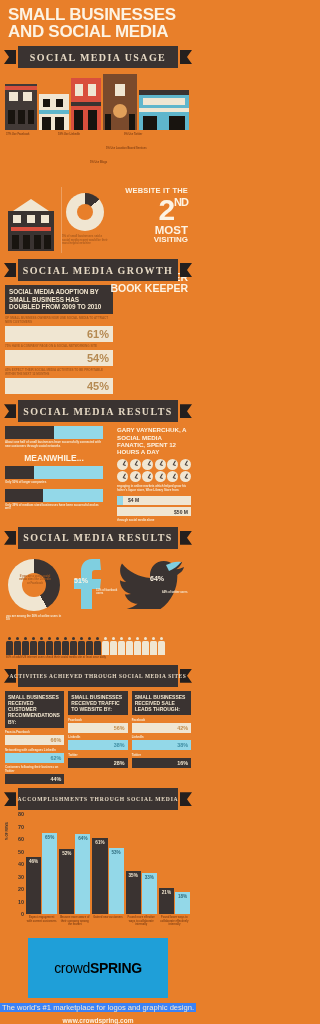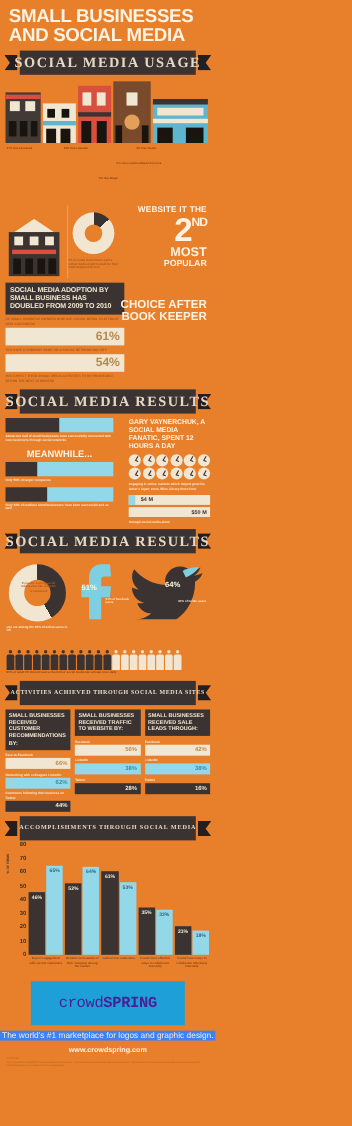--- a/index.html
+++ b/index.html
@@ -28,21 +28,21 @@
     margin: 6px 4px;
     height: 18px;
     display: flex; align-items: center; justify-content: center;
   }
   .ribbon .rib-center {
     position: absolute; left: 14px; right: 14px; top: -2px; bottom: -2px;
     background: #3a3331;
   }
   .ribbon .rib-txt {
     position: relative; z-index: 3;
-    color: #e6d9c4; font-size: 13px; letter-spacing: 1.4px;
+    color: #e6d9c4; font-size: 10px; letter-spacing: 1.4px;
     font-family: "Liberation Serif", serif; font-weight: bold;
     white-space: nowrap;
   }
   .ribbon .tail-l, .ribbon .tail-r {
     position: absolute; width: 12px; height: 14px; top: 2px; background: #241f1e; z-index: 1;
   }
   .ribbon .tail-l { left: 0; clip-path: polygon(0 0, 100% 0, 100% 100%, 0 100%, 5px 50%); }
   .ribbon .tail-r { right: 0; clip-path: polygon(0 0, 100% 0, calc(100% - 5px) 50%, 100% 100%, 0 100%); }
 
   
@@ -154,22 +154,22 @@
   .plot { position:absolute; left:20px; right:0; top:0; height:100px; display:flex; align-items:flex-end; gap:2px;}
   .grp { flex:1; display:flex; align-items:flex-end; gap:1px; height:100%; }
   .bar { flex:1; position:relative; }
   .bar.d { background:#3a3331; } .bar.b { background:#93d8e8; }
   .bar span { position:absolute; top:2px; left:0; right:0; text-align:center; font-size:4.6px; font-weight:bold; }
   .bar.d span { color:#f2e6cf; } .bar.b span { color:#2f6b7d; }
   .xlabs { position:absolute; left:20px; right:0; top:102px; display:flex; gap:2px;}
   .xlabs div { flex:1; text-align:center; color:#8a4516; font-size:2.7px; line-height:3.3px; font-weight:bold;}
 
   
-  .logo { background:#1f9fd8; color:#4c1d95; text-align:center; padding:12px 0; margin: 6px 28px 0 28px;
-          font-size:14px; letter-spacing:-0.3px;font-family:Liberation Mono, monospace;}
+  .logo { background:#1f9fd8; color:#000000; text-align:center; padding:22px 0; margin: 6px 28px 0 28px;
+          font-size:14px; letter-spacing:-0.3px;}
   .logo .lt{font-weight:normal;} .logo .rt{font-weight:bold;}
   .tagbar{background:#3b82f6;color:#f4e9d6;text-align:center;font-size:7.6px;padding:0 0;margin-top:5px;}
   .url{color:#fdf3e3;font-weight:bold;font-size:6.5px;text-align:center;margin-top:5px;}
   .sources{color:#b7631f;font-size:2.3px;line-height:3px;margin:4px 6px;}
 </style>
 </head>
 <body>
 
 <div class="page">
 
@@ -244,39 +244,48 @@
     <div class="vline"></div>
     <div class="donut"></div>
     <div class="donut-cap">5% of small businesses said a social media expert would be their most helpful new hire</div>
     <div class="big2">
       <div class="l1">WEBSITE IT THE</div>
       <div class="l2">
         <span>2</span>
           <sup>ND</sup>
       </div>
       <div class="l3">MOST</div>
-      <div class="l4">POPULAR</div>
+      <div class="l4">VISITING</div>
       <div class="l5">CHOICE AFTER</div>
       <div class="l6">BOOK KEEPER</div>
     </div>
   </div>
 
+  <div class="ribbon">
+    <div class="tail-l"></div>
+    <div class="tail-r"></div>
+    <div class="rib-center"></div>
+    <div class="rib-txt">SOCIAL MEDIA GROWTH</div>
+  </div>
 
   <div class="growth">
     <div class="g-left">
       <div class="hdr-dark">SOCIAL MEDIA ADOPTION BY SMALL BUSINESS HAS DOUBLED FROM 2009 TO 2010</div>
       <div class="subnote">OF SMALL BUSINESS OWNERS NOW USE SOCIAL MEDIA TO ATTRACT NEW CUSTOMERS</div>
       <div class="pbar">
           <span>61%</span>
         </div>
       <div class="subnote">75% HAVE A COMPANY PAGE ON A SOCIAL NETWORKING SITE</div>
       <div class="pbar">
           <span>54%</span>
         </div>
       <div class="subnote">45% EXPECT THEIR SOCIAL MEDIA ACTIVITIES TO BE PROFITABLE WITHIN THE NEXT 12 MONTHS</div>
+      <div class="pbar">
+          <span>45%</span>
+        </div>
     </div>
   </div>
 
   <div class="ribbon">
     <div class="tail-l"></div>
     <div class="tail-r"></div>
     <div class="rib-center"></div>
     <div class="rib-txt">SOCIAL MEDIA RESULTS</div>
   </div>
 

